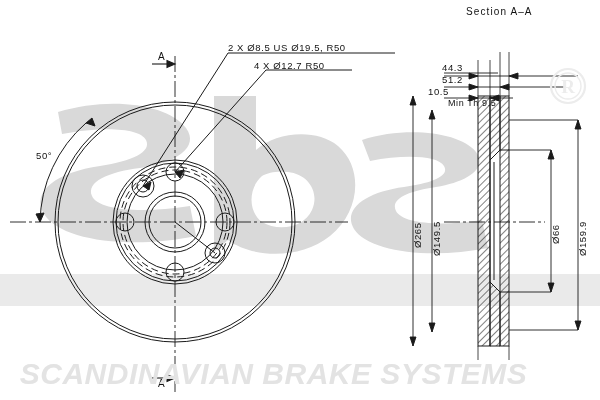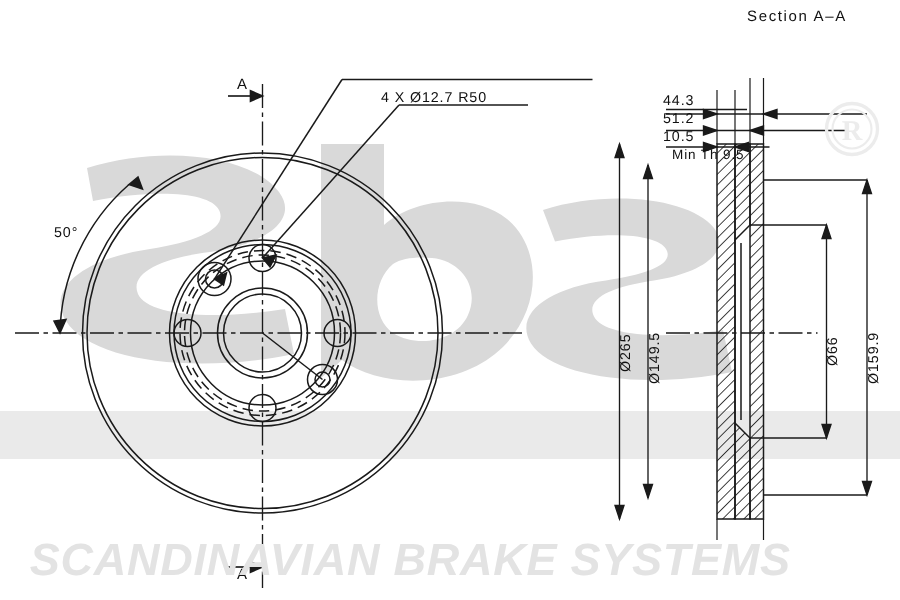--- a/index.html
+++ b/index.html
@@ -210,34 +210,35 @@
 
       <line x1="578" y1="120" x2="578" y2="330"></line>
       <path d="M 578 120 l -3 9 l 6 0 Z"></path>
       <path d="M 578 330 l -3 -9 l 6 0 Z"></path>
       <line x1="509" y1="120" x2="578" y2="120"></line>
       <line x1="509" y1="330" x2="578" y2="330"></line>
     </g>
 
   </svg>
 
+  <div class="lbl" style="left:228px;top:42px;">2  X  Ø8.5  US  Ø19.5,  R50</div>
 
   <div class="lbl" style="left:254px;top:60px;">4  X  Ø12.7    R50</div>
 
   <div class="lbl" style="left:36px;top:150px;">50°</div>
 
   <div class="amark" style="left:158px;top:51px;">A</div>
 
   <div class="amark" style="left:158px;top:378px;">A</div>
 
-  <div class="sectitle" style="left:466px;top:6px;margin-left:32px;">Section A–A</div>
+  <div class="sectitle" style="left:466px;top:6px;">Section A–A</div>
 
   <div class="lbl" style="left:442px;top:62px;text-align:right;">44.3</div>
   <div class="lbl" style="left:442px;top:74px;">51.2</div>
-  <div class="lbl" style="left:442px;top:86px;">10.5</div>
+  <div class="lbl" style="left:428px;top:86px;">10.5</div>
   <div class="lbl small" style="left:424px;top:98px;">Min  Th  9.5</div>
 
   <div class="vlbl" style="left:412px;top:248px;">Ø265</div>
   <div class="vlbl" style="left:431px;top:256px;">Ø149.5</div>
   <div class="vlbl" style="left:550px;top:244px;">Ø66</div>
   <div class="vlbl" style="left:577px;top:256px;">Ø159.9</div>
 
   <div id="regmark">
     <svg width="40" height="40" viewBox="0 0 40 40">
       <circle cx="20" cy="20" r="17" fill="none" stroke="#ececec" stroke-width="2.2"></circle>

